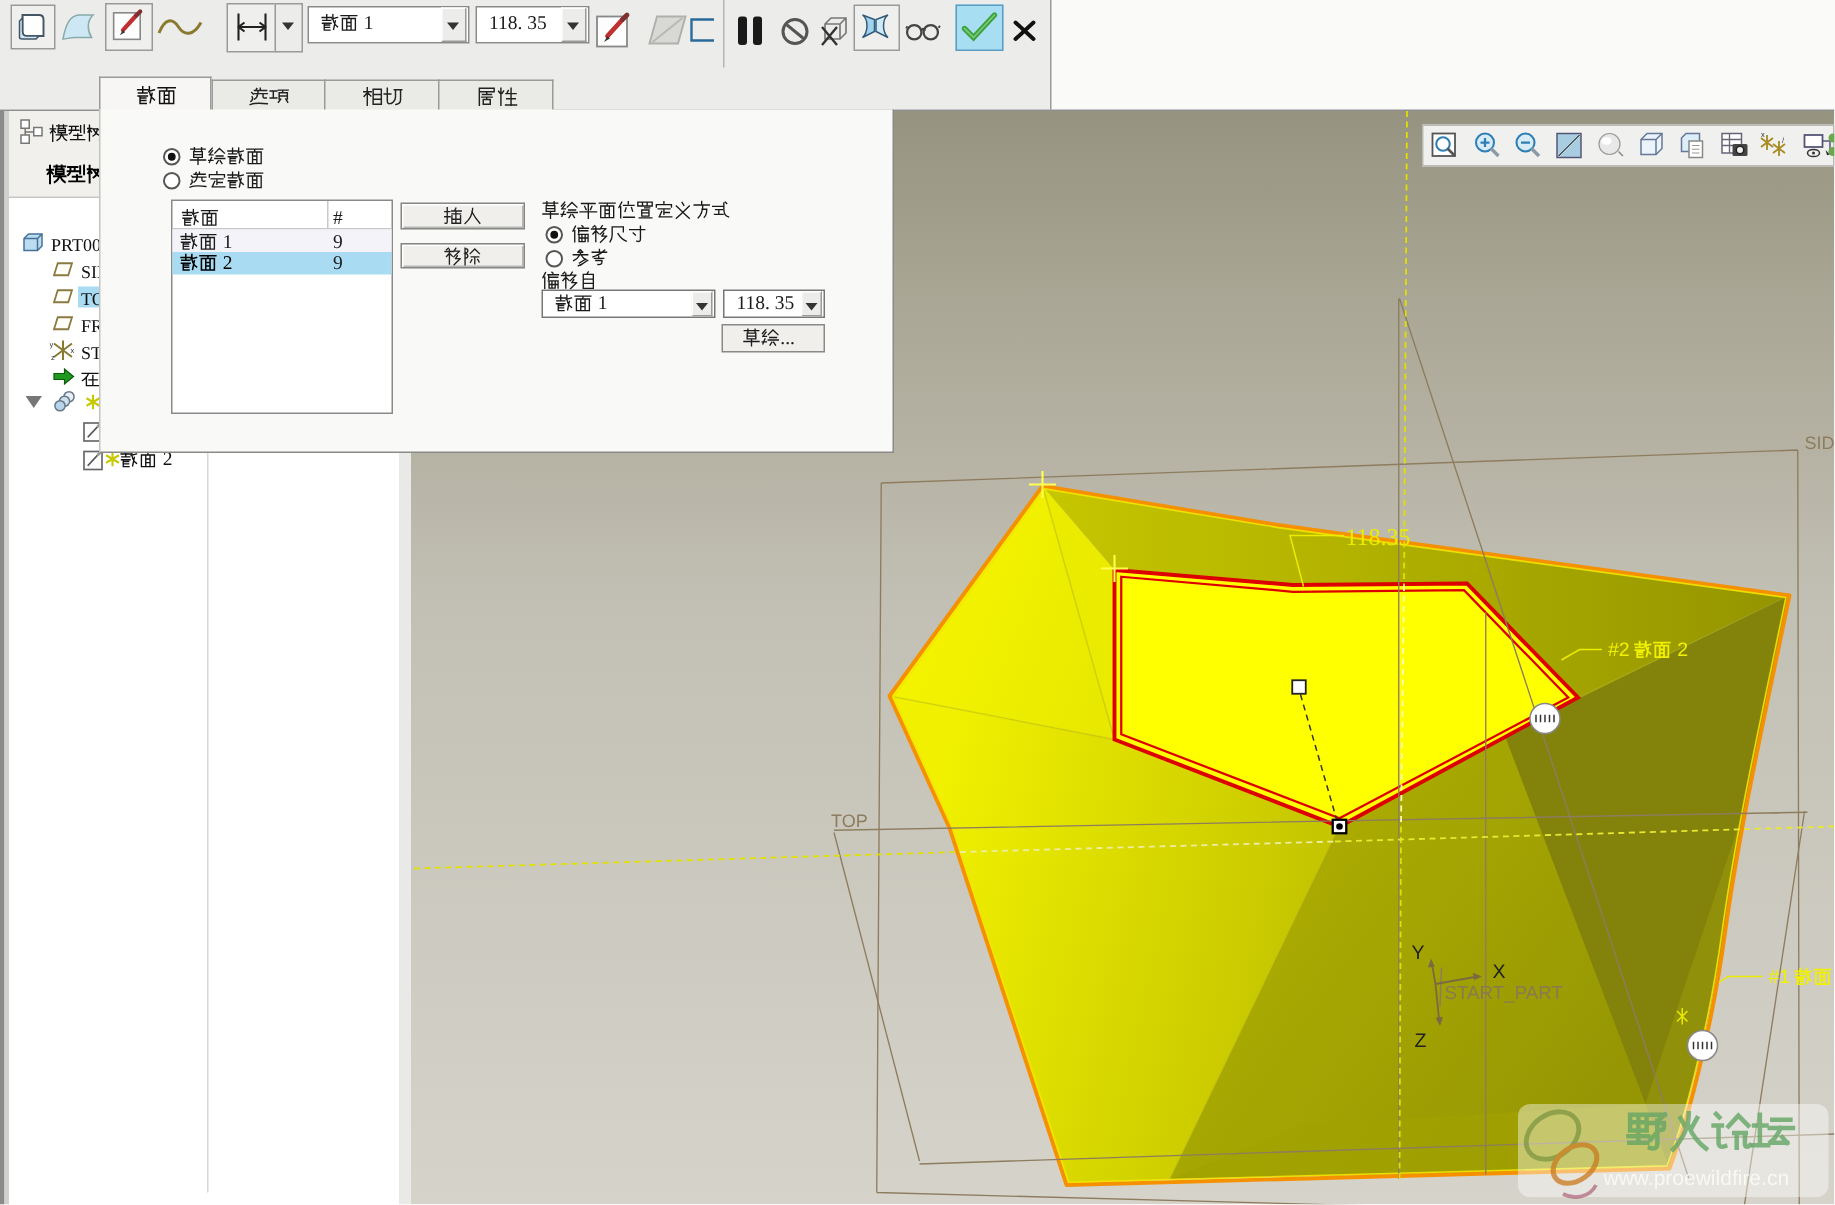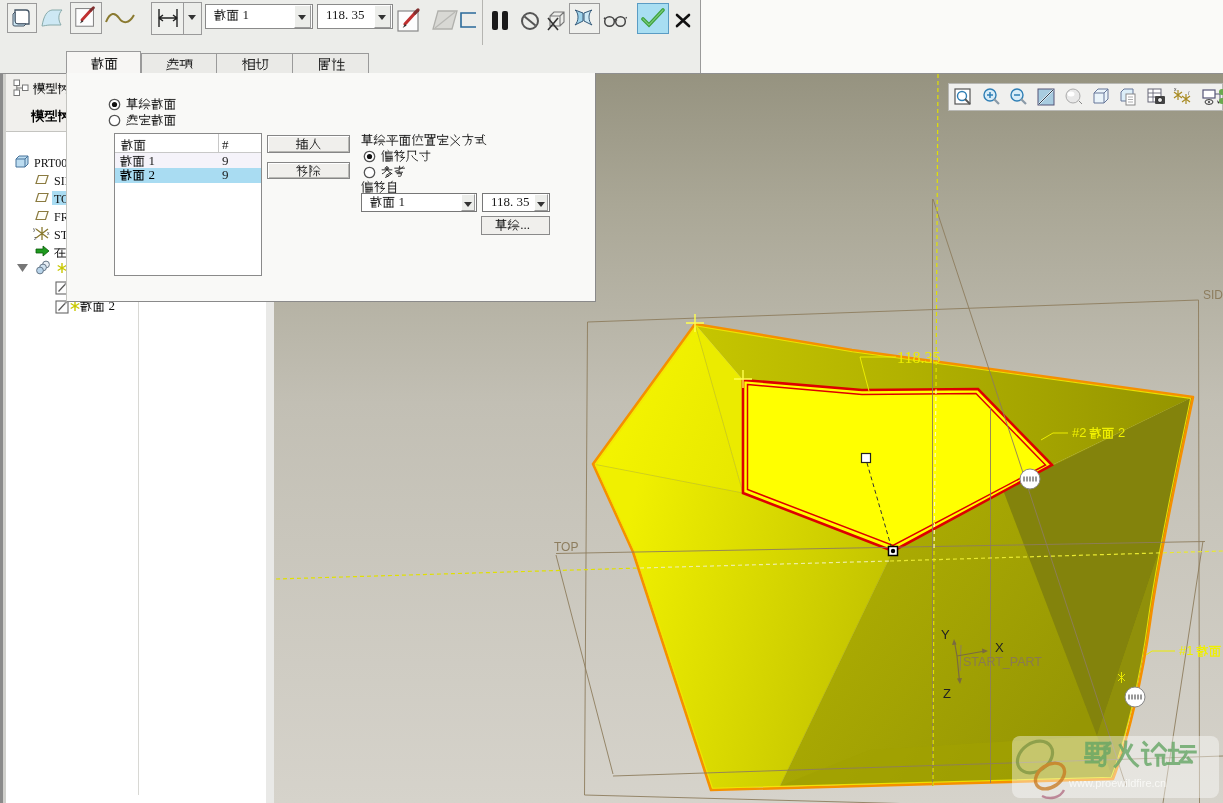--- a/index.html
+++ b/index.html
@@ -263,21 +263,21 @@
 <ellipse cx="38" cy="42" rx="16" ry="11" transform="rotate(-35 38 42)" fill="none" stroke="#c8781e" stroke-width="3.4"></ellipse>
 <path d="M30 62 C38 66 48 64 52 56" fill="none" stroke="#b06a80" stroke-width="2.5"></path>
 </g>
   </svg>
 <svg style="position:absolute;left:1076px;top:736px" width="150" height="40" viewBox="0 0 150 40">
     <use href="#u91ce" xlink:href="#u91ce" x="8.0" y="5.0" width="27.5" height="27.5" stroke="rgba(100,165,100,0.8)" stroke-width="11"></use>
     <use href="#u706b" xlink:href="#u706b" x="36.1" y="5.0" width="27.5" height="27.5" stroke="rgba(100,165,100,0.8)" stroke-width="11"></use>
     <use href="#u8bba" xlink:href="#u8bba" x="64.2" y="5.0" width="27.5" height="27.5" stroke="rgba(100,165,100,0.8)" stroke-width="11"></use>
     <use href="#u575b" xlink:href="#u575b" x="92.3" y="5.0" width="27.5" height="27.5" stroke="rgba(100,165,100,0.8)" stroke-width="11"></use>
   </svg>
-<div style="position:absolute;left:1069px;top:777px;font-family:Liberation Sans;font-size:11px;color:rgba(252,252,250,0.8)">www.proewildfire.cn</div>
+<div style="position:absolute;left:1069px;top:777px;font-family:Liberation Sans;font-size:14px;color:rgba(252,252,250,0.8)">www.proewildfire.cn</div>
 <div style="position:absolute;left:0;top:74px;width:266px;height:729px;background:#ffffff"></div>
 <div style="position:absolute;left:0;top:74px;width:3px;height:729px;background:#8a8a8a"></div>
 <div style="position:absolute;left:3px;top:74px;width:3px;height:729px;background:#d0d0cc"></div>
 <div style="position:absolute;left:6px;top:74px;width:132px;height:57px;background:#f1f0ed"></div>
 <div style="position:absolute;left:266px;top:74px;width:8px;height:729px;background:#e9e9e7"></div>
 <svg style="position:absolute;left:13px;top:79px" width="16" height="18" viewBox="0 0 16 18">
 <rect x="1" y="1" width="5.5" height="5.5" fill="#fff" stroke="#777" stroke-width="1"></rect>
 <rect x="1" y="11" width="5.5" height="5.5" fill="#fff" stroke="#777" stroke-width="1"></rect>
 <rect x="9.5" y="6" width="5.5" height="5.5" fill="#fff" stroke="#777" stroke-width="1"></rect>
 <path d="M3.8 6.5 V9 H9.5 M3.8 9 V11" fill="none" stroke="#777" stroke-width="1"></path>

